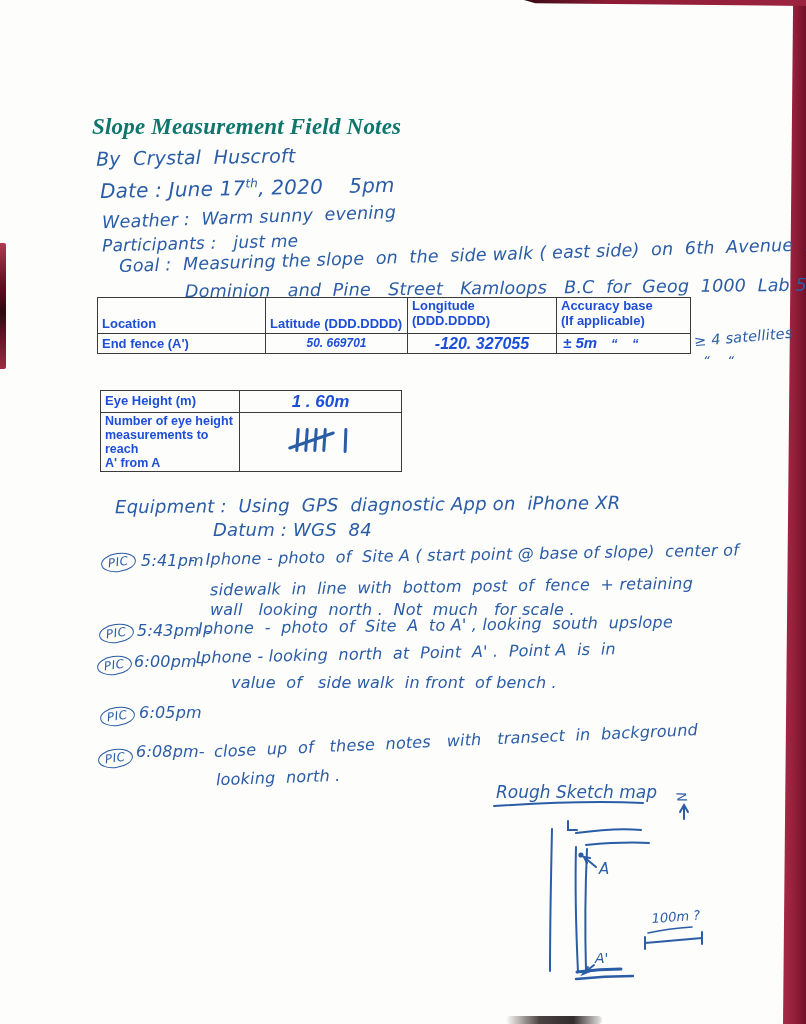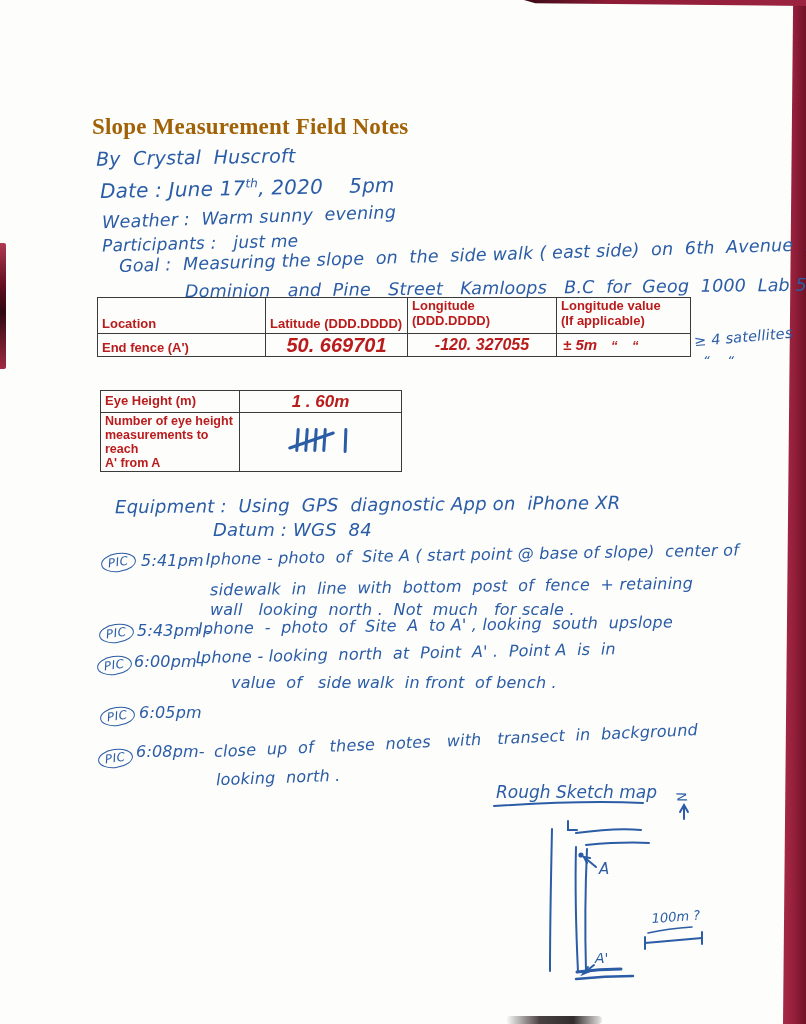--- a/index.html
+++ b/index.html
@@ -26,31 +26,31 @@
   }
   .smudge-bottom {
     position:absolute; left:506px; top:1016px; width:96px; height:8px;
     background:linear-gradient(to right, rgba(60,50,50,0), #4a4242 35%, #332d2d 70%, rgba(60,50,50,0.1));
     border-radius:4px; filter:blur(0.5px);
   }
   
   .printed-title {
     position:absolute; left:92px; top:114px;
     font-family:"Liberation Serif", serif; font-weight:bold;
-    font-size:23px; color:#a16207; letter-spacing:0.2px;
+    font-size:23px; color:#0f766e; letter-spacing:0.2px;font-style:italic;
   }
   
   .hw {
     position:absolute; font-family:"DejaVu Sans", sans-serif; font-style:italic;
     color:#2b5da6; white-space:pre; letter-spacing:0.2px;
   }
   
   .ptable { position:absolute; border-collapse:collapse; table-layout:fixed; }
   .ptable td {
-    border:1.6px solid #3b3b3b; color:#b91c1c;
+    border:1.6px solid #3b3b3b; color:#1d4ed8;
     font-family:"Liberation Sans", sans-serif; font-weight:bold;
     font-size:13px; padding:1px 4px; vertical-align:bottom; line-height:1.12;
   }
   .ptable td.val { vertical-align:middle; text-align:center; padding:0 2px; }
   .hw-cell {
     font-family:"DejaVu Sans", sans-serif; font-style:italic; font-weight:normal;
     color:#2b5da6; white-space:pre;
   }
   .strike { text-decoration:line-through; text-decoration-thickness:2px; }
   
@@ -102,27 +102,27 @@
       </colgroup>
     <tbody>
         <tr style="height:36px">
       <td>Location</td>
       <td>Latitude (DDD.DDDD)</td>
       <td style="vertical-align:top">
         <div>Longitude</div>
         <div>(DDD.DDDD)</div>
       </td>
       <td style="vertical-align:top">
-        <div>Longitude value</div>
+        <div>Accuracy base</div>
         <div>(If applicable)</div>
       </td>
     </tr>
     <tr style="height:20px">
       <td>End fence (A')</td>
-      <td class="val hw-cell" style="font-size:20px">50. 669701</td>
+      <td class="val hw-cell" style="font-size:12px">50. 669701</td>
       <td class="val hw-cell" style="font-size:16px">-120. 327055</td>
       <td class="val hw-cell" style="font-size:15px; text-align:left; padding-left:6px;"><span>± 5m</span><span style="margin-left:14px; font-size:13px;">“    “</span></td>
     </tr>
   </tbody>
     </table>
 
   <div class="hw" style="left:694px; top:329px; font-size:14.5px; transform:rotate(-5deg);">≥ 4 satellites</div>
   <div class="hw" style="left:703px; top:353px; font-size:13px;">“    “</div>
 
   <table class="ptable" style="left:100px; top:390px; width:301px;">

